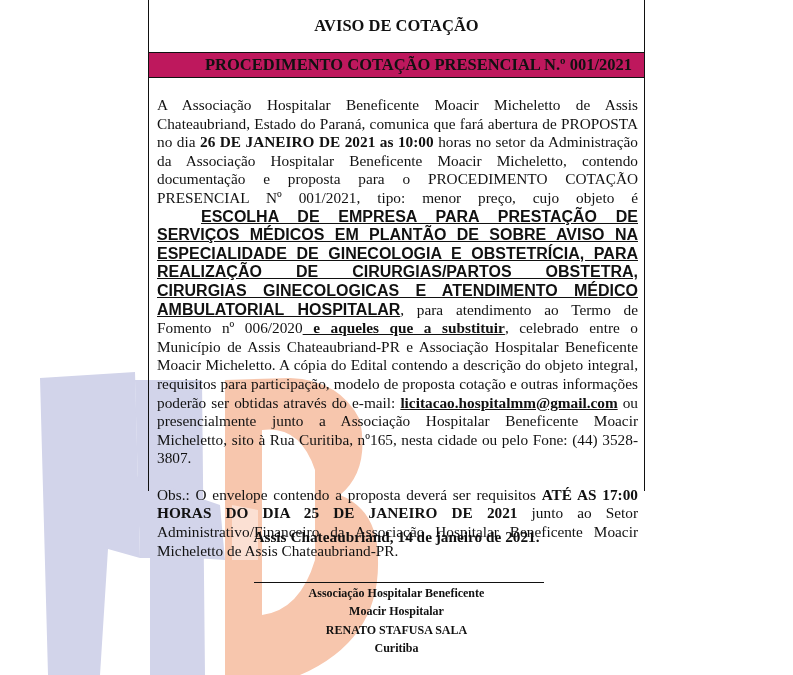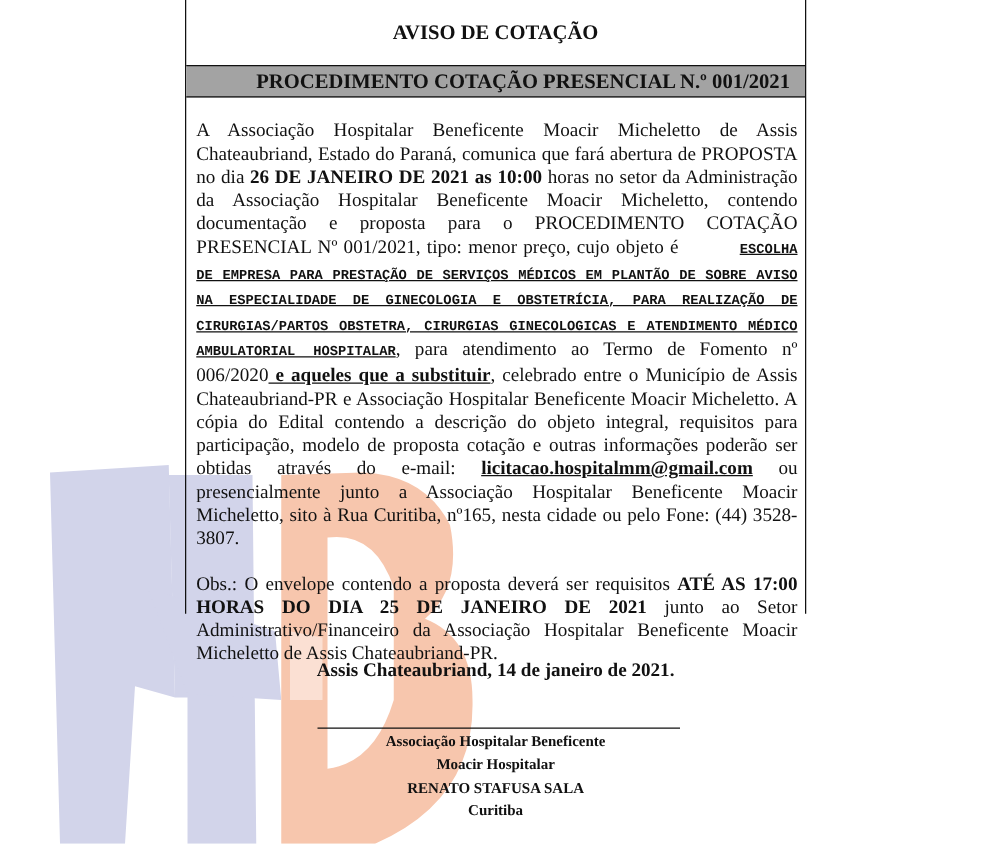--- a/index.html
+++ b/index.html
@@ -14,32 +14,32 @@
     position: absolute; left: 148px; top: 0; width: 495px; height: 491px;
     border-left: 1.5px solid #111; border-right: 1.5px solid #111;
     z-index: 2;
   }
   .title {
     position: absolute; left: 0; right: 0; top: 16px;
     text-align: center; font-weight: bold; font-size: 16.5px;
   }
   .band {
     position: absolute; left: 0; right: 0; top: 52px; height: 24px;
-    background: #a3a3a3; border-top: 1.5px solid #111; border-bottom: 1.5px solid #111;
+    background: #be185d; border-top: 1.5px solid #111; border-bottom: 1.5px solid #111;
     font-weight: bold; font-size: 16.5px; line-height: 24px;
     text-align: right; padding-right: 12px; box-sizing: content-box;
   }
   .body {
     position: absolute; left: 8px; right: 6px; top: 96px;
     font-size: 15.3px; line-height: 18.6px; text-align: justify;
   }
   .body p { margin: 0; }
   .sans-u {
-    font-family: Liberation Mono, monospace;
-    font-weight: bold; text-decoration: underline; font-size: 11px; margin-left: 44px;
+    font-family: Liberation Sans, sans-serif;
+    font-weight: bold; text-decoration: underline; font-size: 16px; margin-left: 44px;
   }
   .bu { font-weight: bold; text-decoration: underline; }
   .b { font-weight: bold; }
   .gap { height: 18px; }
   .date {
     position: absolute; left: 0; right: 0; top: 528px;
     text-align: center; font-weight: bold; font-size: 15.3px; font-family: Liberation Serif, serif;
   }
   .sig-line {
     position: absolute; left: 105px; width: 290px; top: 582px;

